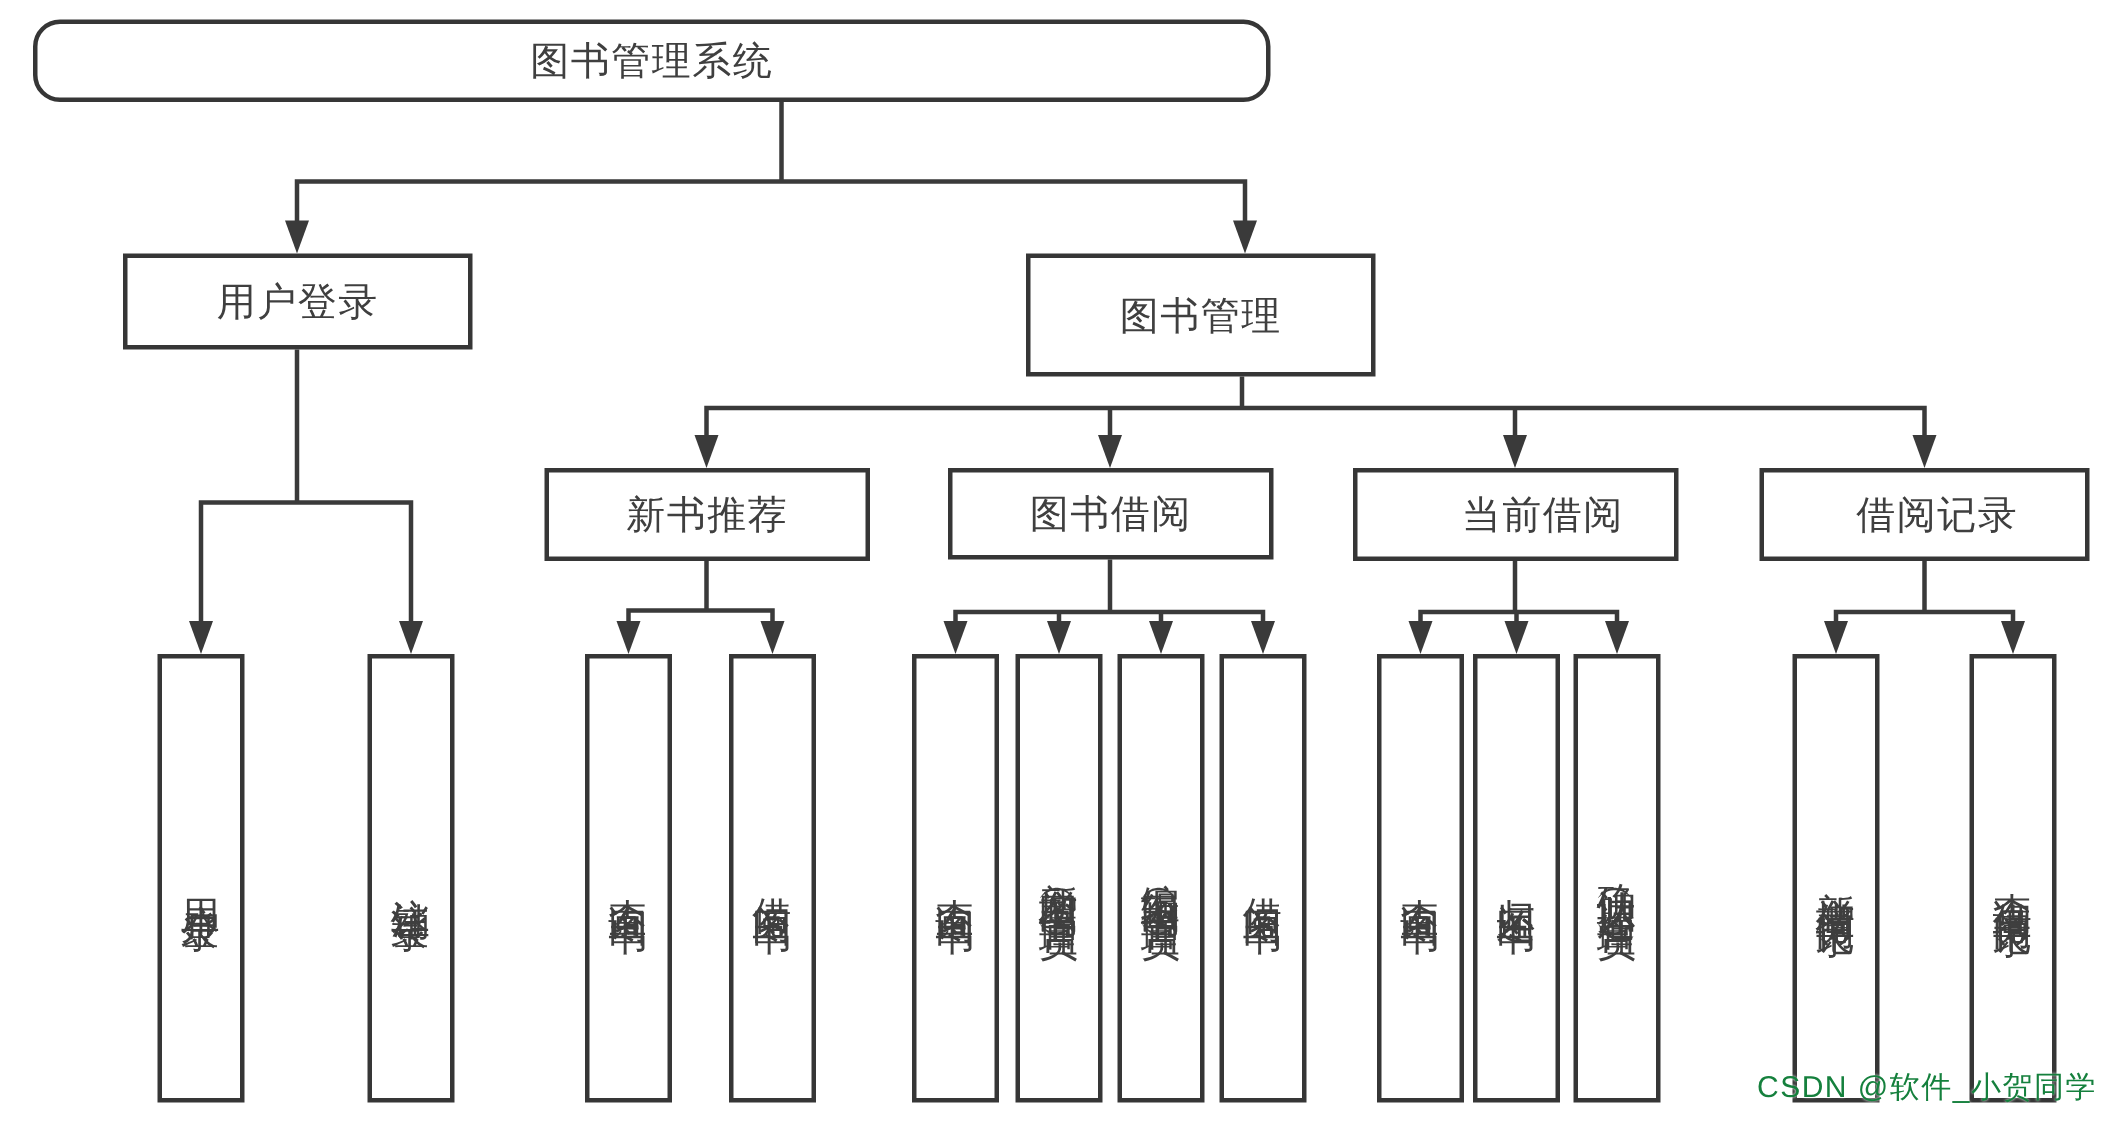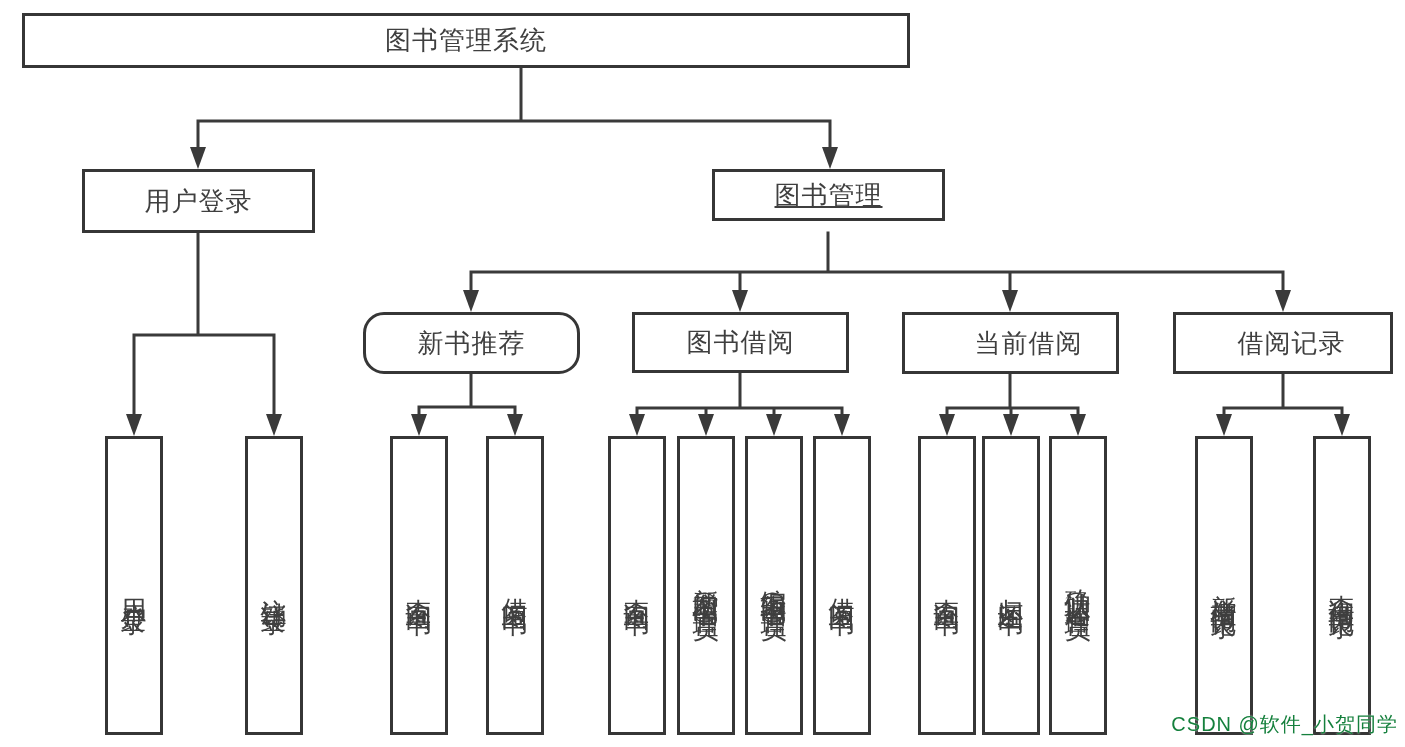--- a/index.html
+++ b/index.html
@@ -72,32 +72,32 @@
       <polygon points="766,414 782,414 774,436"></polygon>
       <polygon points="834,414 850,414 842,436"></polygon>
       <polygon points="939,414 955,414 947,436"></polygon>
       <polygon points="1003,414 1019,414 1011,436"></polygon>
       <polygon points="1070,414 1086,414 1078,436"></polygon>
       <polygon points="1216,414 1232,414 1224,436"></polygon>
       <polygon points="1334,414 1350,414 1342,436"></polygon>
     </g>
   </svg>
 
-  <div class="node hnode" style="left:22px;top:13px;width:888px;height:55px;">
+  <div class="node hnode" style="left:22px;top:13px;width:825px;height:55px;border-radius:18px;">
     <span>图书管理系统</span>
   </div>
 
   <div class="node hnode" style="left:82px;top:169px;width:233px;height:64px;">
     <span>用户登录</span>
   </div>
-  <div class="node hnode" style="left:712px;top:169px;width:233px;height:52px;text-decoration:underline;">
+  <div class="node hnode" style="left:684px;top:169px;width:233px;height:82px;">
     <span>图书管理</span>
   </div>
 
-  <div class="node hnode" style="left:363px;top:312px;width:217px;height:62px;border-radius:21px;">
+  <div class="node hnode" style="left:363px;top:312px;width:217px;height:62px;">
     <span>新书推荐</span>
   </div>
   <div class="node hnode" style="left:632px;top:312px;width:217px;height:61px;">
     <span>图书借阅</span>
   </div>
   <div class="node hnode" style="left:902px;top:312px;width:217px;height:62px;padding-left:36px;">
     <span>当前借阅</span>
   </div>
   <div class="node hnode" style="left:1173px;top:312px;width:220px;height:62px;padding-left:17px;">
     <span>借阅记录</span>

